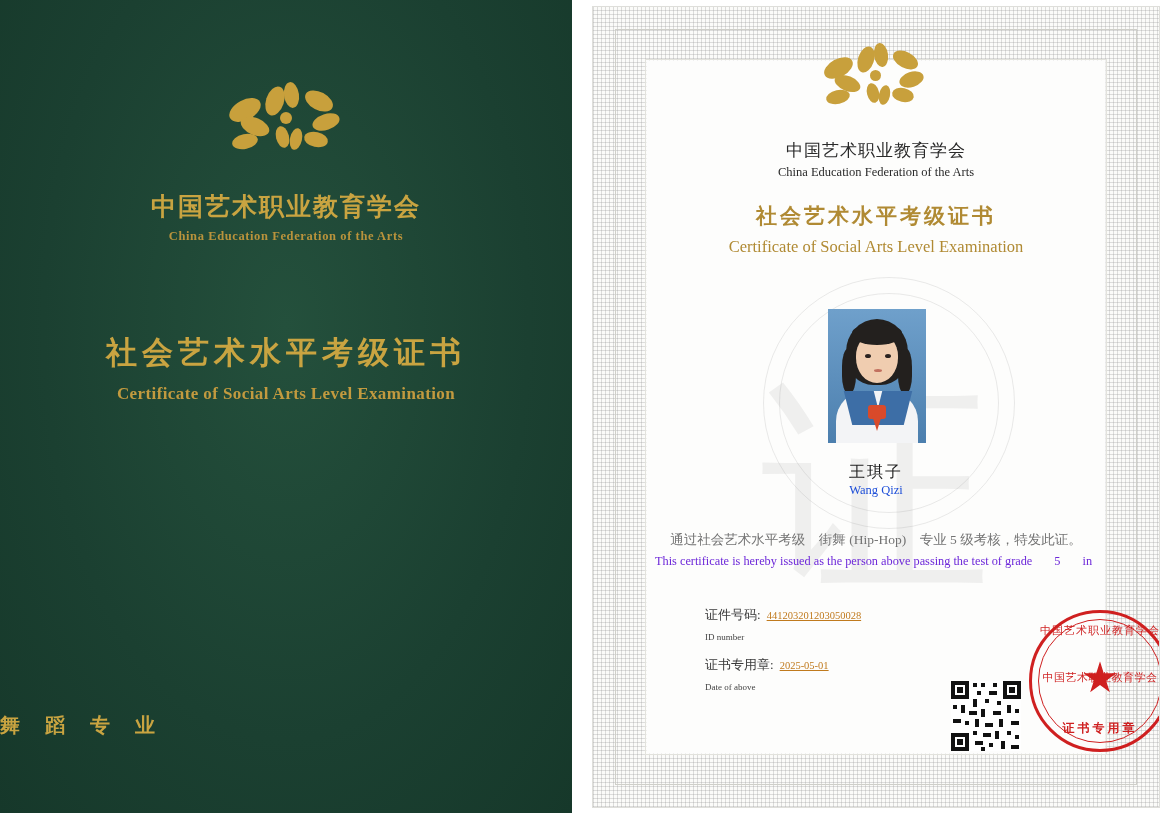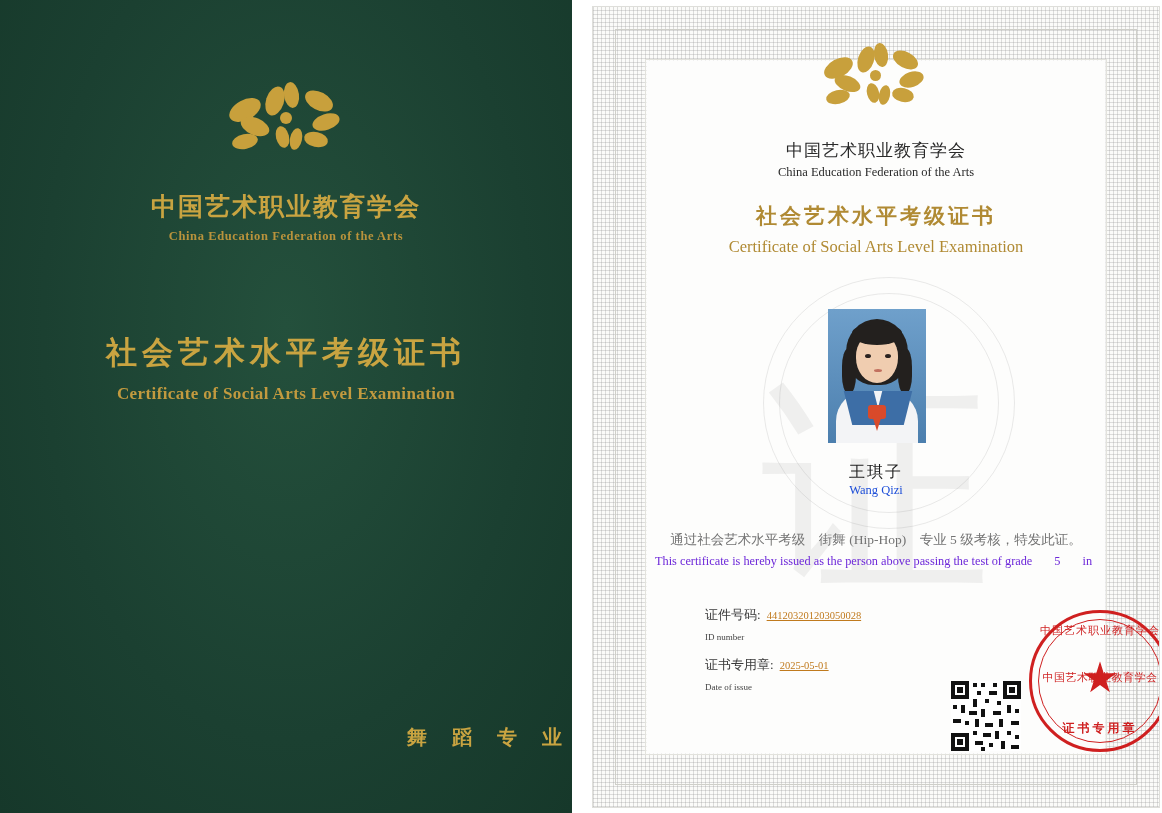--- a/index.html
+++ b/index.html
@@ -35,21 +35,21 @@
     margin-top:6px;font-size:12.5px;letter-spacing:.6px;color:#b9933c;
     font-weight:bold;
   }
   .cover-title-cn{
     margin-top:88px;font-size:31px;letter-spacing:5px;color:#c9a441;font-weight:bold;
   }
   .cover-title-en{
     margin-top:10px;font-size:17px;letter-spacing:.4px;color:#c29a3f;font-weight:bold;
   }
   .cover-major{
-    position:absolute;left:0;right:0;bottom:62px;text-align:right;
+    position:absolute;left:0;right:0;bottom:74px;text-align:left;
     font-size:20px;letter-spacing:10px;color:#c9a441;font-weight:bold;
   }
 
   
   .cert{
     position:absolute;left:592px;top:6px;width:566px;height:800px;
     background:#fbfbf9;
     border:1px solid #dededa;
     overflow:hidden;
   }
@@ -257,21 +257,21 @@
 
       <div class="fields">
         <div class="f-row">
           <span class="f-lab-cn">证件号码:</span>
           <span class="f-val">441203201203050028</span>
           <span class="f-lab-en">ID number</span>
         </div>
         <div class="f-row">
           <span class="f-lab-cn">证书专用章:</span>
           <span class="f-val">2025-05-01</span>
-          <span class="f-lab-en">Date of issue</span>
+          <span class="f-lab-en">Date of above</span>
         </div>
       </div>
 
       <div class="qr">
         <i style="left:0;top:0;width:18px;height:18px;background:#111;"></i>
         <i style="left:4px;top:4px;width:10px;height:10px;background:#fff;"></i>
         <i style="left:6px;top:6px;width:6px;height:6px;background:#111;"></i>
         <i style="left:52px;top:0;width:18px;height:18px;background:#111;"></i>
         <i style="left:56px;top:4px;width:10px;height:10px;background:#fff;"></i>
         <i style="left:58px;top:6px;width:6px;height:6px;background:#111;"></i>

